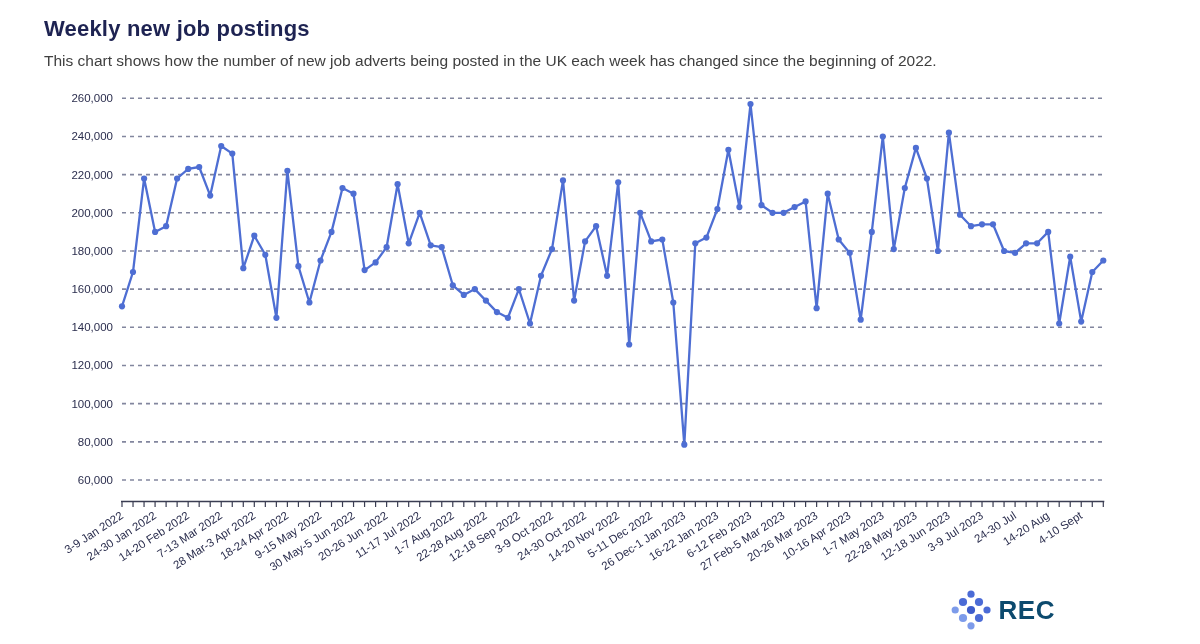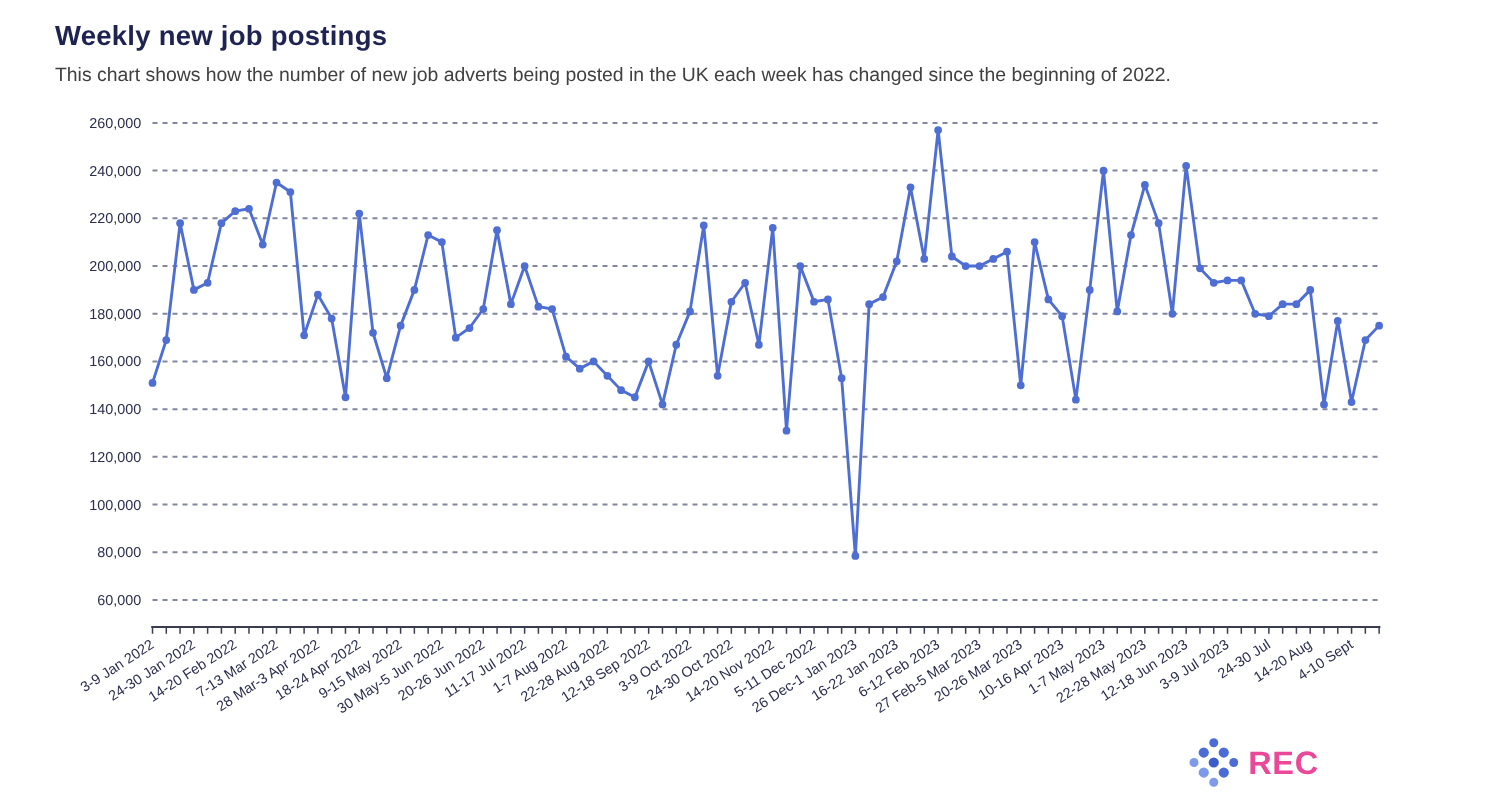--- a/index.html
+++ b/index.html
@@ -3,21 +3,21 @@
 <meta charset="utf-8">
 <style>
   html,body{margin:0;padding:0;background:#ffffff;width:1200px;height:644px;overflow:hidden;
     font-family:"Liberation Sans", sans-serif;}
   .page{position:relative;width:1095px;height:644px;background:#fff;}
   .page-title{position:absolute;left:44px;top:16px;margin:0;font-size:22px;font-weight:bold;
     color:#1e2352;letter-spacing:.2px;}
   .page-subtitle{position:absolute;left:44px;top:52px;margin:0;font-size:15.5px;color:#404040;}
   .chart-svg{position:absolute;left:0;top:0;}
   .logo{position:absolute;right:40px;bottom:14px;display:flex;align-items:center;gap:8px;}
-  .logo-text{font-size:26px;font-weight:bold;color:#ec4899;letter-spacing:.5px;}
+  .logo-text{font-size:26px;font-weight:bold;color:#0c4a6e;letter-spacing:.5px;}
 </style>
 </head>
 <body>
 
 <div class="page">
   <h1 class="page-title">Weekly new job postings</h1>
   <p class="page-subtitle">This chart shows how the number of new job adverts being posted in the UK each week has changed since the beginning of 2022.</p>
 
   <svg id="chart" class="chart-svg" width="1200" height="644" viewBox="0 0 1200 644">
       <line x1="122" y1="98.3" x2="1103.3" y2="98.3" stroke="#82869e" stroke-width="1.6" stroke-dasharray="4 4"></line>

